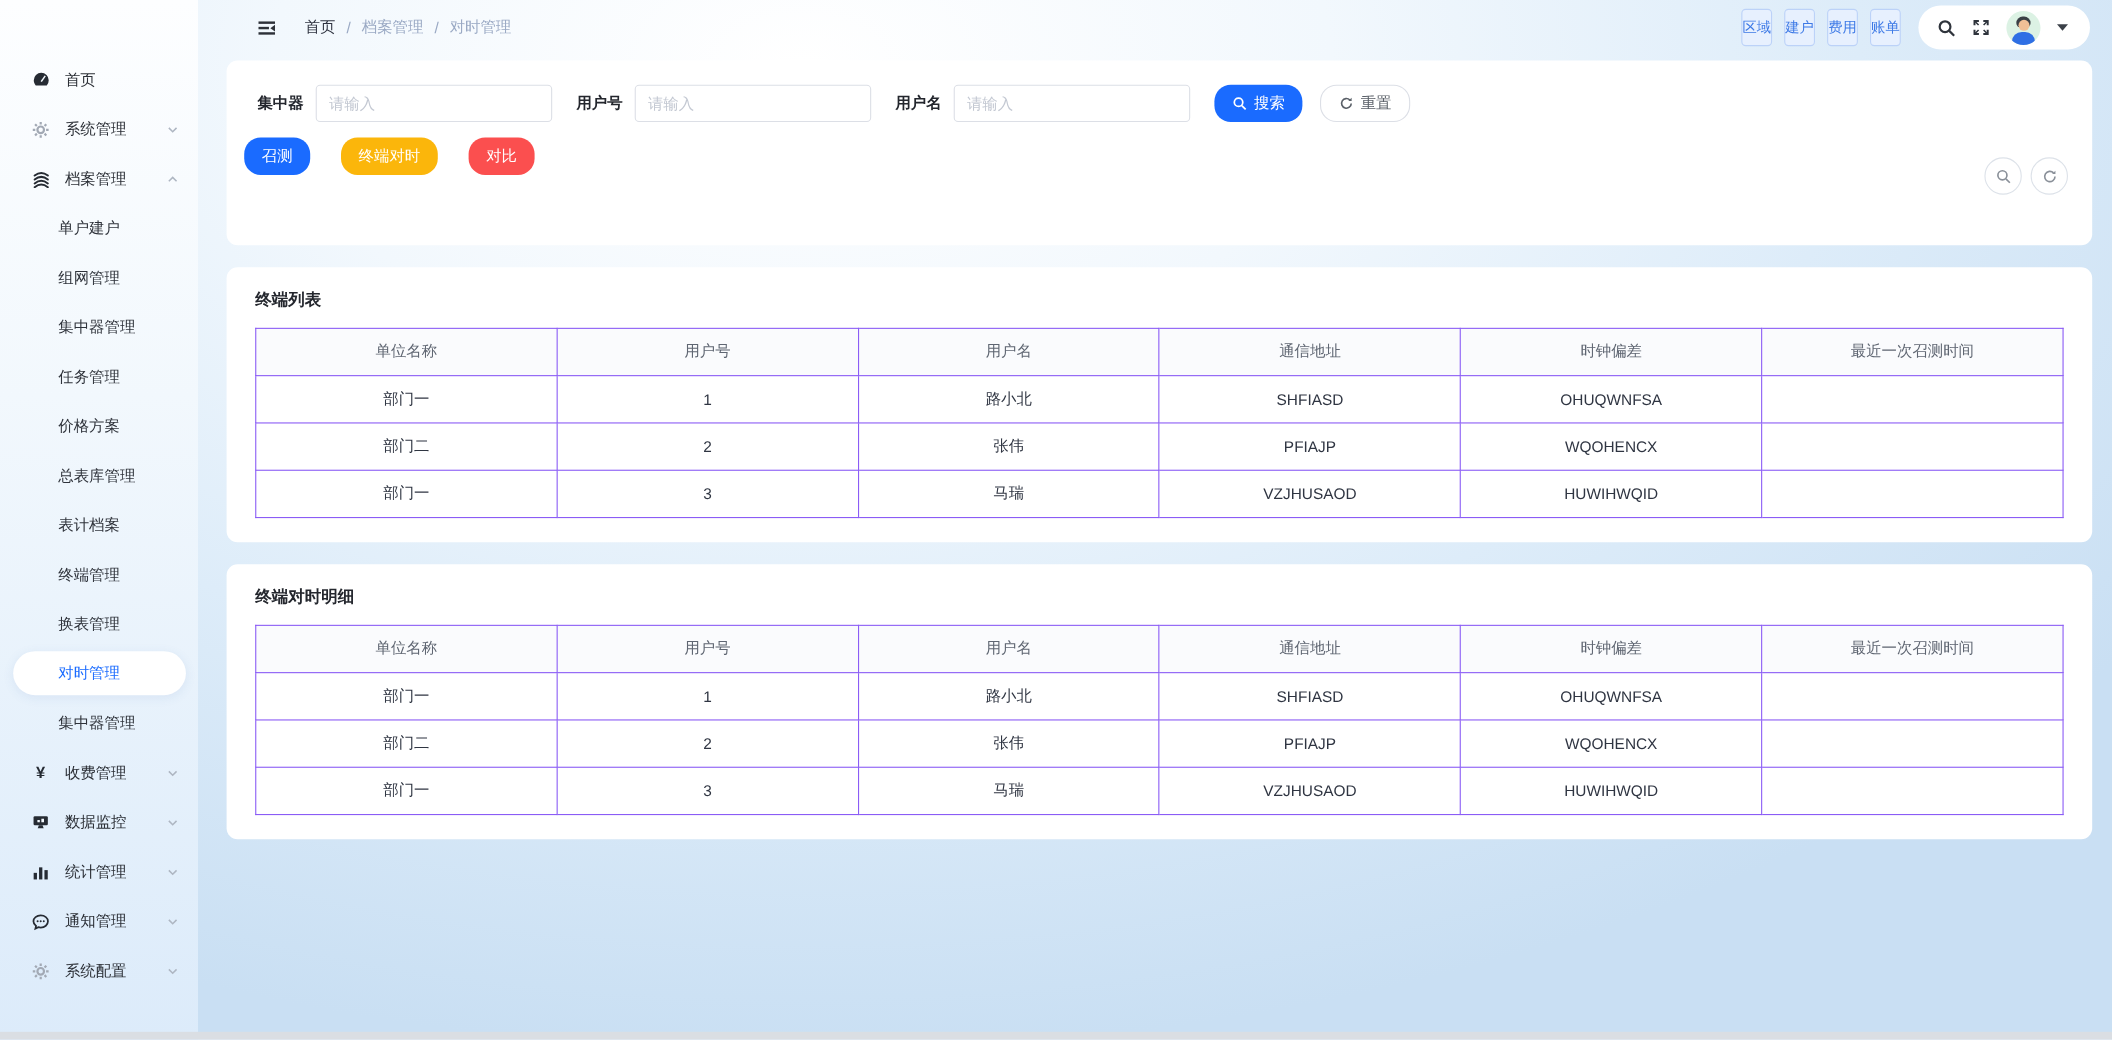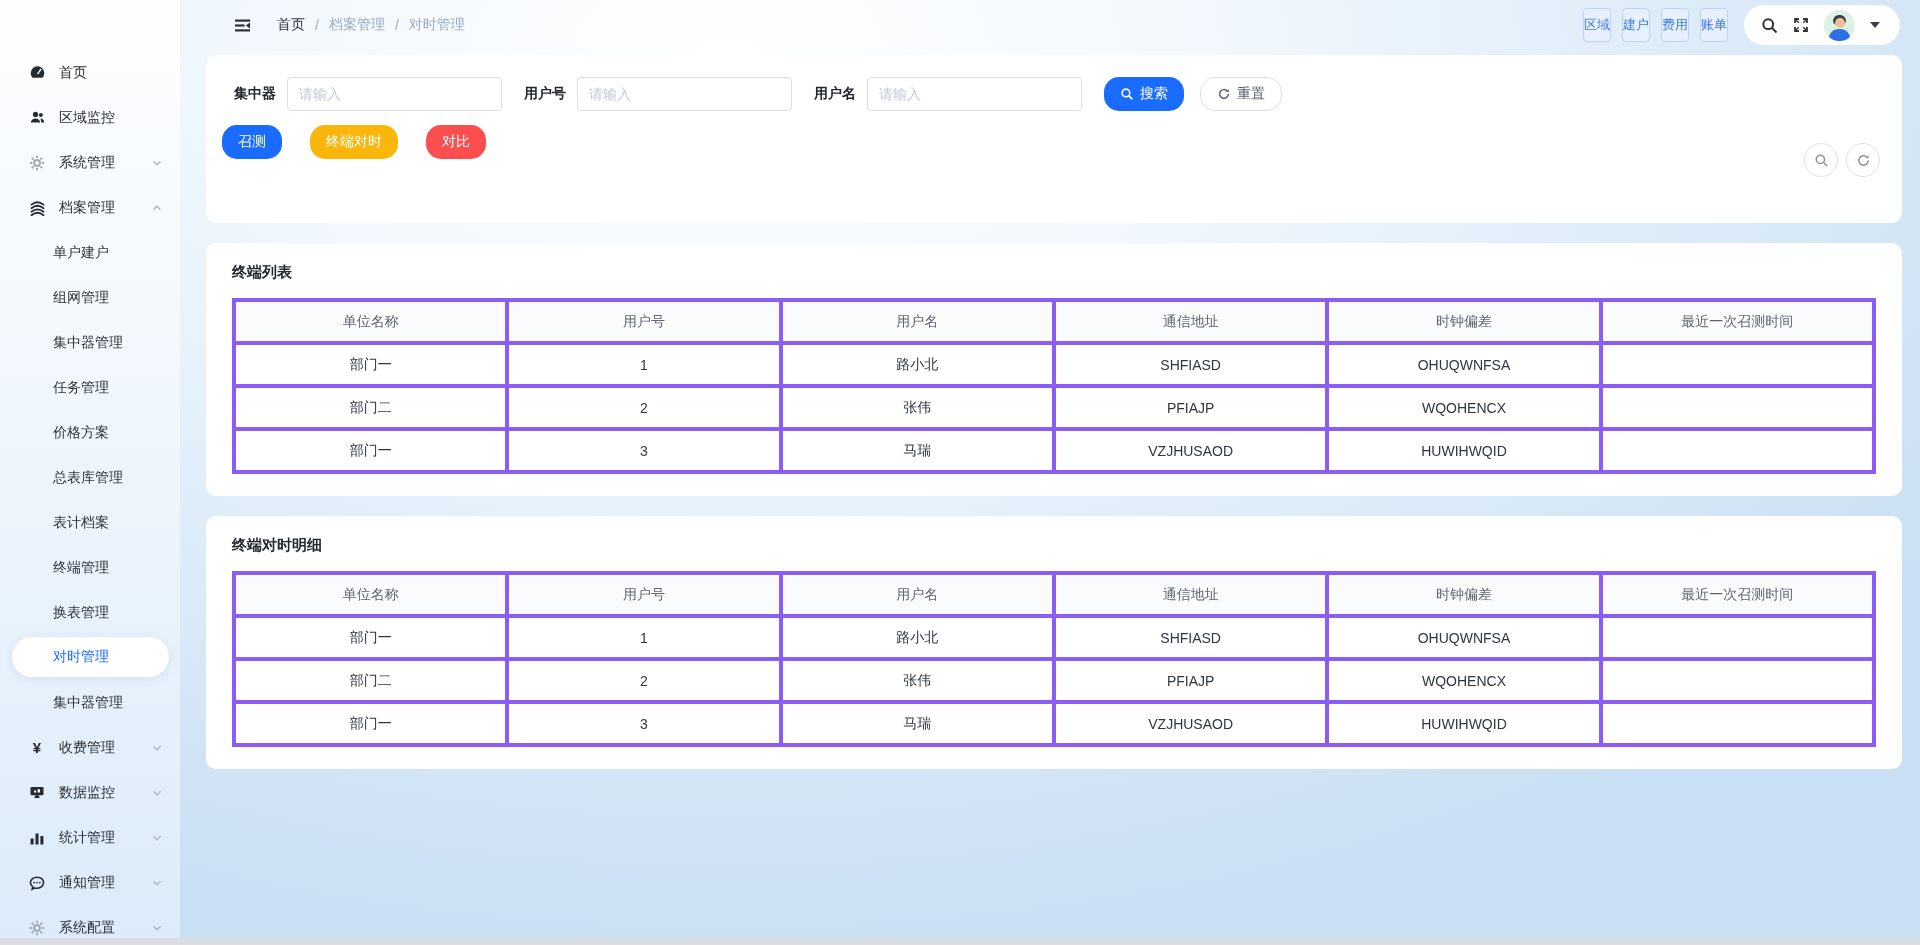--- a/index.html
+++ b/index.html
@@ -62,21 +62,21 @@
   .btn-danger  { background:#fb4f4f; }
   .btn-plain { background:#fff; border:1px solid #dcdfe6; color:#5a6068; }
   .actions-row { margin-top:14px; padding-left:16px; display:flex; gap:28px; }
   .round-btns { position:absolute; right:22px; top:88px; display:flex; gap:8px; }
   .round-btn { width:34px; height:34px; border-radius:50%; border:1px solid #dde2e9; background:#fff;
     display:flex; align-items:center; justify-content:center; color:#8a9099; cursor:pointer; }
   
   .table-card { margin-top:20px; padding:20px 26px 22px; }
   .tbl-title { margin:0 0 16px; font-size:15px; font-weight:700; color:#24272e; }
   table { width:100%; border-collapse:collapse; table-layout:fixed; }
-  th, td { border:4px solid #8b5cf6; height:43px; text-align:center; font-size:14px; padding:0 6px; }
+  th, td { border:1px solid #8b5cf6; height:43px; text-align:center; font-size:14px; padding:0 6px; }
   th { background:#fafbfd; color:#5f6672; font-weight:400; }
   td { color:#2f3542; }
   
   .hbar { position:fixed; left:0; bottom:0; width:100%; height:7px; background:#dadee3; z-index:9; }
   svg { display:block; }
 </style>
 </head>
 <body>
 
 <aside class="sidebar">
@@ -85,31 +85,20 @@
     <div class="nav-item">
       <span class="nicon">
         <svg width="17" height="15" viewBox="0 0 16 15">
             <path d="M8 1.2A6.8 6.8 0 0 0 1.2 8c0 1.8.7 3.4 1.8 4.7h10A6.78 6.78 0 0 0 14.8 8 6.8 6.8 0 0 0 8 1.2z" fill="currentColor"></path>
             <path d="M8 9.2L11.6 4" stroke="#f2f8fd" stroke-width="1.4"></path>
           </svg>
       </span>
       <span>首页</span>
     </div>
 
-    <div class="nav-item">
-      <span class="nicon">
-        <svg width="17" height="15" viewBox="0 0 16 15" fill="currentColor">
-            <circle cx="6" cy="4.4" r="2.6"></circle>
-            <path d="M1.3 12.6c0-2.6 2.1-4.2 4.7-4.2s4.7 1.6 4.7 4.2z"></path>
-            <circle cx="11.4" cy="4.9" r="2"></circle>
-            <path d="M11 8.6c2.2.2 3.8 1.6 3.8 4h-3z"></path>
-          </svg>
-      </span>
-      <span>区域监控</span>
-    </div>
 
     <div class="nav-item">
       <span class="nicon gray">
         <svg width="16" height="16" viewBox="0 0 16 16" stroke="currentColor" stroke-width="2" fill="none">
             <circle cx="8" cy="8" r="3"></circle>
             <path d="M8 .8v2.3M8 12.9v2.3M.8 8h2.3M12.9 8h2.3M2.9 2.9l1.6 1.6M11.5 11.5l1.6 1.6M13.1 2.9l-1.6 1.6M4.5 11.5l-1.6 1.6"></path>
           </svg>
       </span>
       <span>系统管理</span>
       <span class="chev">

